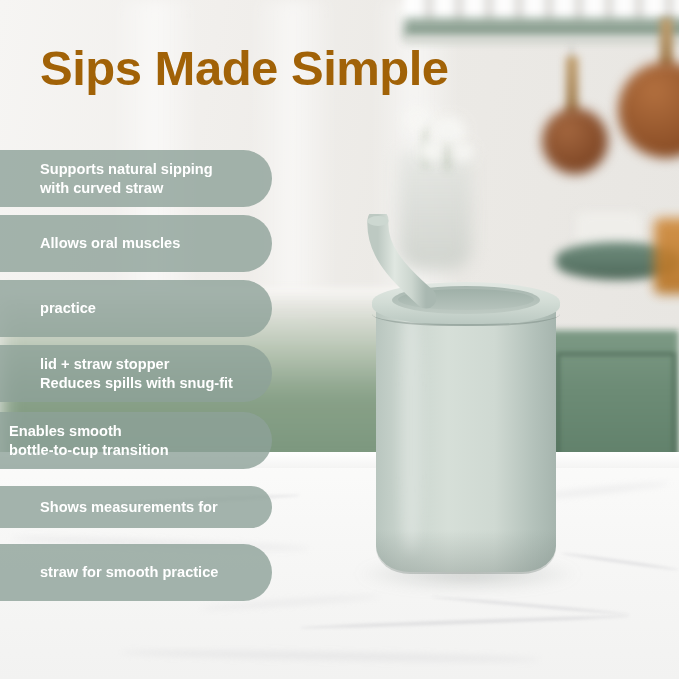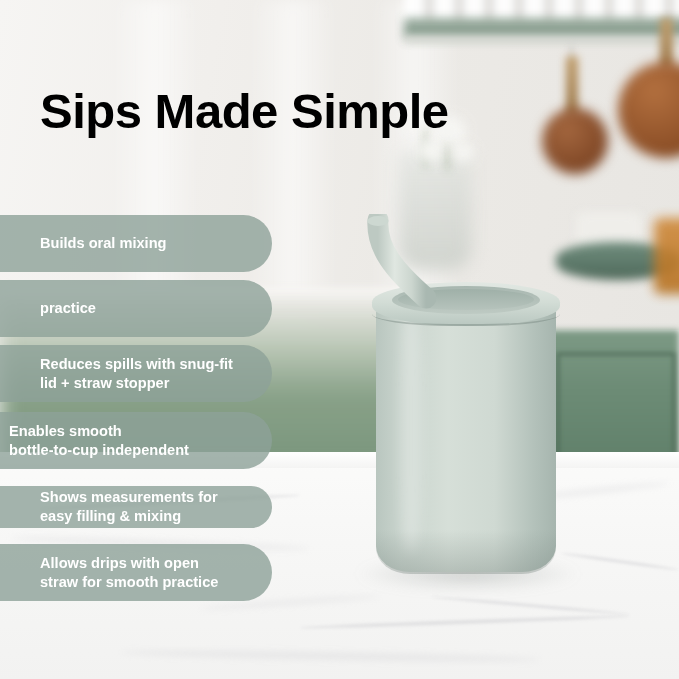--- a/index.html
+++ b/index.html
@@ -289,23 +289,22 @@
   }
   .straw svg { display: block; }
 
   
   .headline {
     position: absolute;
     left: 40px; top: 40px;
     font-size: 49px;
     font-weight: bold;
     letter-spacing: -0.5px;
-    color: #000000;
+    color: #a16207;
     white-space: nowrap;
-    margin-top: 43px;
   }
 
   
   .pill {
     position: absolute;
     left: 0;
     width: 272px;
     background: rgba(141,161,152,0.80);
     border-radius: 0 32px 32px 0;
     box-sizing: border-box;
@@ -425,37 +424,39 @@
           </linearGradient>
         </defs>
         <path d="M 26 6 C 24 34, 42 56, 74 84" stroke="url(#strawGrad)" stroke-width="21" stroke-linecap="round" fill="none"></path>
         <ellipse cx="26" cy="7" rx="10.5" ry="5" fill="#cdd8d1"></ellipse>
       </svg>
     </div>
   </div>
 
   <div class="headline">Sips Made Simple</div>
 
+  <div class="pill" id="pill0" style="top: 150px; height: 57px;">
+    <span class="pill-line">Supports natural sipping</span>
+    <span class="pill-line">with curved straw</span>
+  </div>
   <div class="pill" id="pill1" style="top: 215px; height: 57px;">
-    <span class="pill-line">Builds oral mixing</span>
+    <span class="pill-line">Allows oral muscles</span>
   </div>
   <div class="pill" id="pill2" style="top: 280px; height: 57px;">
     <span class="pill-line">practice</span>
   </div>
   <div class="pill" id="pill3" style="top: 345px; height: 57px;">
+    <span class="pill-line">lid + straw stopper</span>
     <span class="pill-line">Reduces spills with snug-fit</span>
-    <span class="pill-line">lid + straw stopper</span>
   </div>
   <div class="pill" id="pill4" style="top: 412px; height: 57px; padding-left: 9px;">
     <span class="pill-line">Enables smooth</span>
-    <span class="pill-line">bottle-to-cup independent</span>
+    <span class="pill-line">bottle-to-cup transition</span>
   </div>
   <div class="pill" id="pill5" style="top: 486px; height: 42px;">
     <span class="pill-line">Shows measurements for</span>
-    <span class="pill-line">easy filling &amp; mixing</span>
   </div>
   <div class="pill" id="pill6" style="top: 544px; height: 57px;">
-    <span class="pill-line">Allows drips with open</span>
     <span class="pill-line">straw for smooth practice</span>
   </div>
 
 
 </div>
 
 </body></html>

